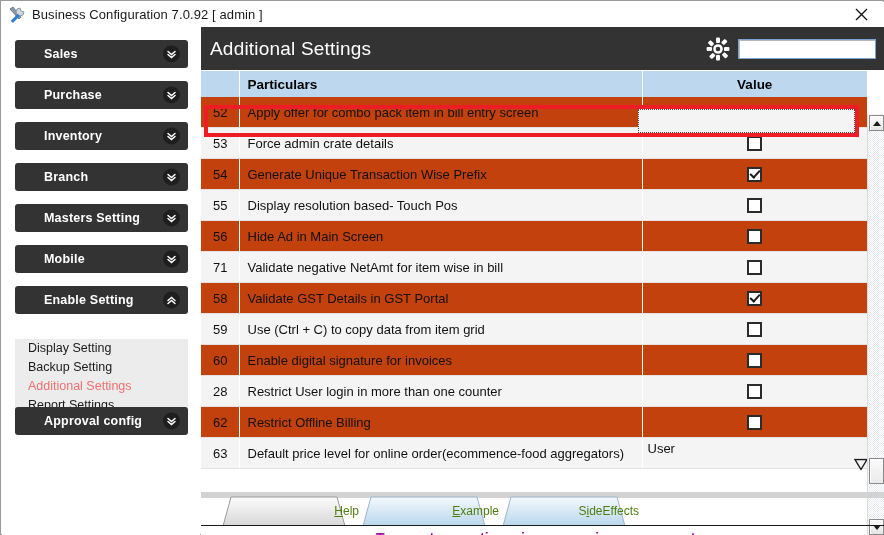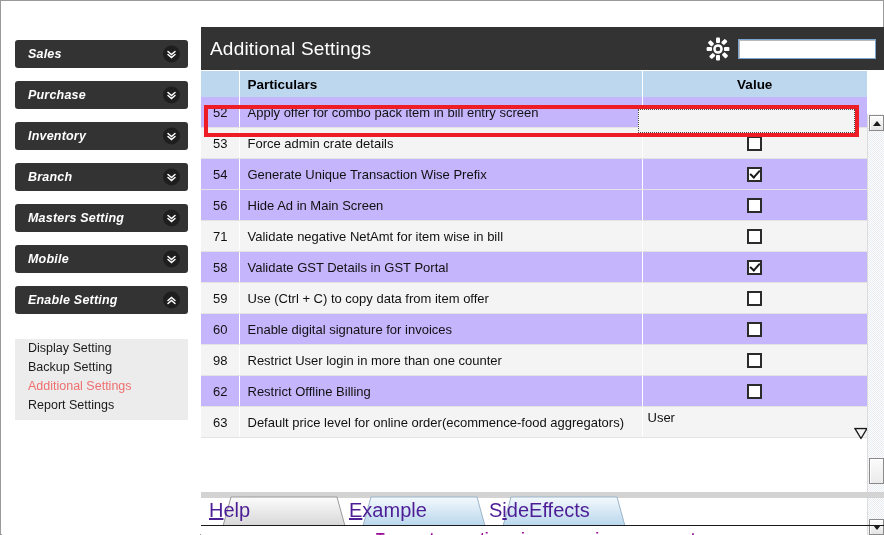--- a/index.html
+++ b/index.html
@@ -73,23 +73,22 @@
     border-radius: 3px;
     color: #ffffff;
     font-size: 12.5px;
     font-weight: bold;
     display: flex;
     align-items: center;
     cursor: pointer;
     box-sizing: border-box;
   }
   .accordion-header .acc-label {
-    margin-left: 13px;
+    margin-left: 29px;
     letter-spacing: 0.2px;
-    font-style: italic;
   }
   .chev {
     position: absolute;
     right: 8px;
     top: 50%;
     transform: translateY(-50%);
     width: 17px; height: 17px;
     border-radius: 50%;
     background: #1e1e1e;
     display: flex; align-items: center; justify-content: center;
@@ -206,21 +205,21 @@
   thead th.th-val { text-align: center; }
 
   tbody td {
     height: 30px;
     padding: 0;
     border-bottom: 1px solid #e3e3e3;
     vertical-align: middle;
     color: #111111;
     font-size: 13px;
   }
-  tbody tr.even td { background: #c4b5fd; margin-top: 24px; }
+  tbody tr.even td { background: #c2410c; margin-top: 24px; }
   tbody tr.odd  td { background: #f4f4f4; }
   td.td-num {
     text-align: right;
     padding-right: 11px;
     border-right: 1px solid #ffffff;
   }
   td.td-part {
     padding-left: 8px;
     border-right: 1px solid #ffffff;
     white-space: nowrap;
@@ -348,23 +347,23 @@
     position: absolute;
     left: 0; top: 468px;
     width: 683px; height: 31px;
   }
   .tab {
     position: absolute;
     top: 0;
     height: 31px;
     display: flex;
     align-items: center;
-    justify-content: flex-start;
-    font-size: 20px;
-    color: #4c1d95;
+    justify-content: flex-end;
+    font-size: 12px;
+    color: #4d7c0f;
     cursor: pointer;
     box-sizing: border-box;
   }
   .tab .tab-shape {
     position: absolute;
     left: 0; top: 0; right: 0; bottom: 0;
   }
   .tab .tab-label {
     position: relative;
     z-index: 2;
@@ -388,20 +387,35 @@
     font-weight: bold;
     color: #9b0f9b;
     letter-spacing: 0.1px;
   }
 </style>
 </head>
 <body>
 
 <div id="window">
 
+  <div id="titlebar">
+    <div id="title-icon">
+      <svg width="22" height="22" viewBox="0 0 22 22">
+        <path d="M4 5 L7 3 L15 13 L13 15 Z" fill="#8a9aa8" stroke="#5a6a78" stroke-width="0.8"></path>
+        <path d="M14 4 a4 4 0 1 0 4 4 l-3 -1 -1 -3 z" fill="#cfd6dc" stroke="#7b858d" stroke-width="0.8"></path>
+        <rect x="4" y="13" width="10" height="3" transform="rotate(-45 9 14)" fill="#2f7fd0"></rect>
+      </svg>
+    </div>
+    <div id="title-text">Business Configuration 7.0.92 [ admin ]</div>
+    <div id="close-btn">
+      <svg width="13" height="13" viewBox="0 0 13 13">
+        <path d="M1 1 L12 12 M12 1 L1 12" stroke="#111111" stroke-width="1.3" fill="none"></path>
+      </svg>
+    </div>
+  </div>
 
   <div id="sidebar">
 
     <div class="accordion-header" style="top:13px;">
       <span class="acc-label">Sales</span>
       <span class="chev">
         <svg width="11" height="11" viewBox="0 0 11 11">
             <path d="M2 3 L5.5 6 L9 3 M2 6 L5.5 9 L9 6" stroke="#ffffff" stroke-width="1.5" fill="none" stroke-linecap="round"></path>
           </svg>
       </span>
@@ -461,20 +475,28 @@
       </span>
     </div>
 
     <div id="common-panel">
       <div class="sub-item">Display Setting</div>
       <div class="sub-item">Backup Setting</div>
       <div class="sub-item active" style="color: rgb(239, 111, 111);">Additional Settings</div>
       <div class="sub-item">Report Settings</div>
     </div>
 
+    <div class="accordion-header" style="top:380px;">
+      <span class="acc-label">Approval config</span>
+      <span class="chev">
+        <svg width="11" height="11" viewBox="0 0 11 11">
+            <path d="M2 3 L5.5 6 L9 3 M2 6 L5.5 9 L9 6" stroke="#ffffff" stroke-width="1.5" fill="none" stroke-linecap="round"></path>
+          </svg>
+      </span>
+    </div>
   </div>
 
   <div id="main">
 
     <div id="main-header">
       <div id="main-title">Additional Settings</div>
       <div id="gear-icon">
         <svg width="26" height="26" viewBox="0 0 26 26">
           <path fill="#ffffff" d="M13 8.2a4.8 4.8 0 1 0 0 9.6 4.8 4.8 0 0 0 0-9.6zm0 7.1a2.3 2.3 0 1 1 0-4.6 2.3 2.3 0 0 1 0 4.6z"></path>
           <g fill="#ffffff">
@@ -518,47 +540,52 @@
               <tr class="odd">
                 <td class="td-num">53</td>
                 <td class="td-part">Force admin crate details</td>
                 <td class="td-val"><span class="cbx"></span></td>
               </tr>
               <tr class="even">
                 <td class="td-num">54</td>
                 <td class="td-part">Generate Unique Transaction Wise Prefix</td>
                 <td class="td-val"><span class="cbx checked"></span></td>
               </tr>
+              <tr class="odd">
+                <td class="td-num">55</td>
+                <td class="td-part">Display resolution based- Touch Pos</td>
+                <td class="td-val"><span class="cbx"></span></td>
+              </tr>
               <tr class="even">
                 <td class="td-num">56</td>
                 <td class="td-part">Hide Ad in Main Screen</td>
                 <td class="td-val"><span class="cbx"></span></td>
               </tr>
               <tr class="odd">
                 <td class="td-num">71</td>
                 <td class="td-part">Validate negative NetAmt for item wise in bill</td>
                 <td class="td-val"><span class="cbx"></span></td>
               </tr>
               <tr class="even">
                 <td class="td-num">58</td>
                 <td class="td-part">Validate GST Details in GST Portal</td>
                 <td class="td-val"><span class="cbx checked"></span></td>
               </tr>
               <tr class="odd">
                 <td class="td-num">59</td>
-                <td class="td-part">Use (Ctrl + C) to copy data from item offer</td>
+                <td class="td-part">Use (Ctrl + C) to copy data from item grid</td>
                 <td class="td-val"><span class="cbx"></span></td>
               </tr>
               <tr class="even">
                 <td class="td-num">60</td>
                 <td class="td-part">Enable digital signature for invoices</td>
                 <td class="td-val"><span class="cbx"></span></td>
               </tr>
               <tr class="odd">
-                <td class="td-num">98</td>
+                <td class="td-num">28</td>
                 <td class="td-part">Restrict User login in more than one counter</td>
                 <td class="td-val"><span class="cbx"></span></td>
               </tr>
               <tr class="even">
                 <td class="td-num">62</td>
                 <td class="td-part">Restrict Offline Billing</td>
                 <td class="td-val"><span class="cbx"></span></td>
               </tr>
               <tr class="odd">
                 <td class="td-num">63</td>

